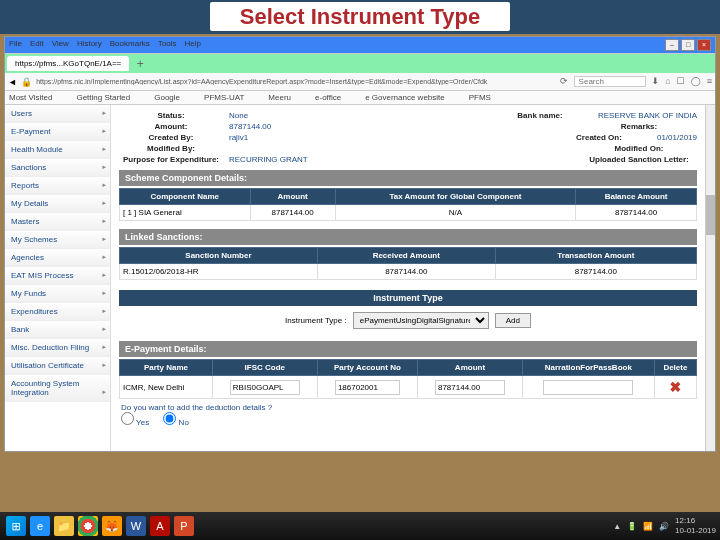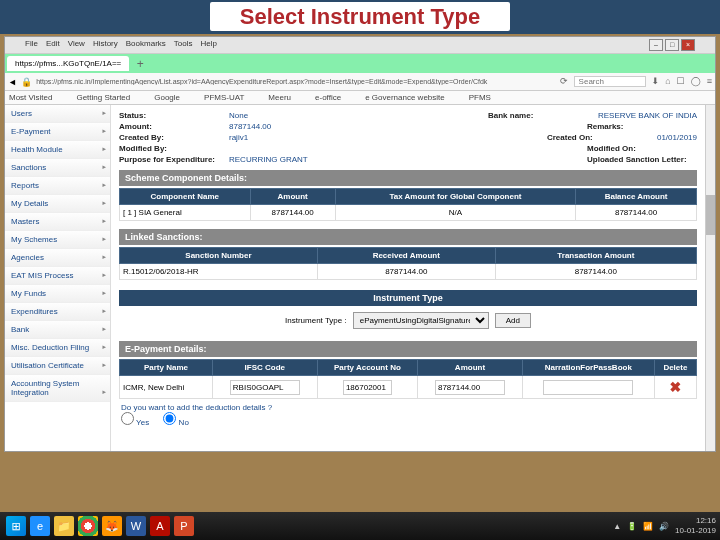--- a/index.html
+++ b/index.html
@@ -1,39 +1,39 @@
 <!DOCTYPE html>
 <html><head>
 <meta charset="utf-8">
 <style>
 *{box-sizing:border-box;margin:0;padding:0;font-family:Arial,sans-serif}
 body{width:720px;height:540px;background:#a08050;overflow:hidden;font-size:9px}
 .slide-title{background:#2a4a6a;color:#b0282c;text-align:center;padding:4px 0;font-size:22px;font-weight:bold;font-family:"Times New Roman",serif}
 .slide-title span{background:#fff;padding:2px 30px;border-radius:2px}
 .browser{background:#fafafa;margin:2px 4px 0 4px;border:1px solid #999}
-.menubar{background:#e5e5e5;padding:2px 20px;font-size:8px;color:#333;display:flex;gap:8px;border-bottom:1px solid #ccc}
+.menubar{background:#3b82f6;padding:2px 4px;font-size:8px;color:#333;display:flex;gap:8px;border-bottom:1px solid #ccc}
 .menubar span{cursor:default}
 .winbtns{margin-left:auto;display:flex;gap:2px}
 .winbtn{width:14px;height:12px;border:1px solid #888;background:#eee;font-size:7px;text-align:center;line-height:10px}
 .winbtn.cls{background:#c0392b;color:#fff}
 .tabbar{background:#86efac;padding:2px;display:flex;align-items:flex-end}
 .tab{background:#fff;padding:3px 8px;font-size:8px;border-radius:3px 3px 0 0;margin-right:4px}
 .tab-add{width:14px;height:14px;color:#666;font-size:12px;text-align:center}
 .urlbar{background:#f8f8f8;padding:3px;display:flex;align-items:center;gap:4px;border-bottom:1px solid #ccc}
 .urlbar .lock{color:#4a4}
 .url{flex:1;font-size:7px;color:#555;white-space:nowrap;overflow:hidden}
 .url-ctrl{display:flex;gap:6px;color:#666;font-size:9px}
 .search{border:1px solid #ccc;padding:0 4px;width:72px;font-size:8px}
 .bookbar{background:#fafafa;padding:2px 4px;font-size:8px;color:#444;display:flex;gap:24px;border-bottom:1px solid #ccc}
 .content{display:flex;height:346px;background:#fff}
 .sidebar{width:106px;background:#fff;border-right:1px solid #ddd;overflow-y:auto}
 .sb-item{padding:4px 6px;font-size:8px;color:#1a4a8a;border-bottom:1px solid #eee;background:linear-gradient(#fefefe,#f0f0f0);cursor:pointer;position:relative}
 .sb-item::after{content:"▸";position:absolute;right:4px;color:#888;font-size:7px}
 .main{flex:1;padding:4px 8px;overflow-y:auto}
-.lbl{width:110px;text-align:left;padding-right:6px;color:#222;font-weight:bold}
+.lbl{width:110px;text-align:center;padding-right:6px;color:#222;font-weight:bold}
 .val{color:#1a4a8a}
 .row2{display:flex;justify-content:space-between;margin:2px 0}
 .pair{display:flex;font-size:8px}
 .sect{background:#2a4a6a;color:#fff;padding:3px 6px;font-size:9px;font-weight:bold;margin:6px 0 0 0}
 .sect.gray{background:#888}
 table{width:100%;border-collapse:collapse;font-size:8px;margin-top:2px}
 th{background:#2a4a6a;color:#fff;padding:3px;text-align:center;font-weight:bold;border:1px solid #4a6a8a}
 td{padding:3px;border:1px solid #ddd;text-align:center}
 td.l{text-align:left}
 .instr-row{display:flex;align-items:center;justify-content:center;gap:6px;padding:6px;font-size:8px}
@@ -46,21 +46,21 @@
 .taskbar{position:absolute;bottom:0;left:0;right:0;height:28px;background:linear-gradient(#2a2a2a,#111);display:flex;align-items:center;padding:0 4px}
 .tb-icon{width:20px;height:20px;margin:0 2px;border-radius:2px;display:flex;align-items:center;justify-content:center;font-size:11px;color:#fff}
 .tb-win{background:linear-gradient(135deg,#00adef,#0078d7)}
 .tb-ie{background:#1e90ff}
 .tb-folder{background:#f0c040;color:#a06000}
 .tb-chrome{background:radial-gradient(circle,#fff 25%,#ea4335 26% 50%,#34a853 51% 75%,#fbbc05 76%)}
 .tb-word{background:#2b579a}
 .tb-pdf{background:#b30b00}
 .tb-ppt{background:#d24726}
 .tb-right{margin-left:auto;display:flex;align-items:center;color:#ccc;font-size:8px;gap:6px}
-.clock{text-align:right;line-height:10px}
+.clock{text-align:left;line-height:10px}
 .scrollbar{width:10px;background:#eee;border-left:1px solid #ccc}
 .sthumb{background:#bbb;height:40px;margin-top:90px}
 </style>
 </head>
 <body>
 
 <div class="slide-title"><span>Select Instrument Type</span></div>
 
 <div class="browser">
  <div class="menubar">
@@ -223,21 +223,21 @@
               <th>Party Name</th>
               <th>IFSC Code</th>
               <th>Party Account No</th>
               <th>Amount</th>
               <th>NarrationForPassBook</th>
               <th>Delete</th>
             </tr>
     <tr>
      <td class="l">ICMR, New Delhi</td>
      <td><input class="inp" style="width: 70px;" value="RBIS0GOAPL"></td>
-     <td><input class="inp" style="width: 49px;" value="186702001"></td>
+     <td><input class="inp" style="width: 65px;" value="186702001"></td>
      <td><input class="inp" style="width: 70px;" value="8787144.00"></td>
      <td><input class="inp" style="width: 90px;"></td>
      <td><span class="del">✖</span></td>
     </tr>
    </tbody>
         </table>
 
    <div class="radio-row">
     <div>Do you want to add the deduction details ?</div>
     <label><input type="radio" name="d" style=""> <span>Yes</span></label>

